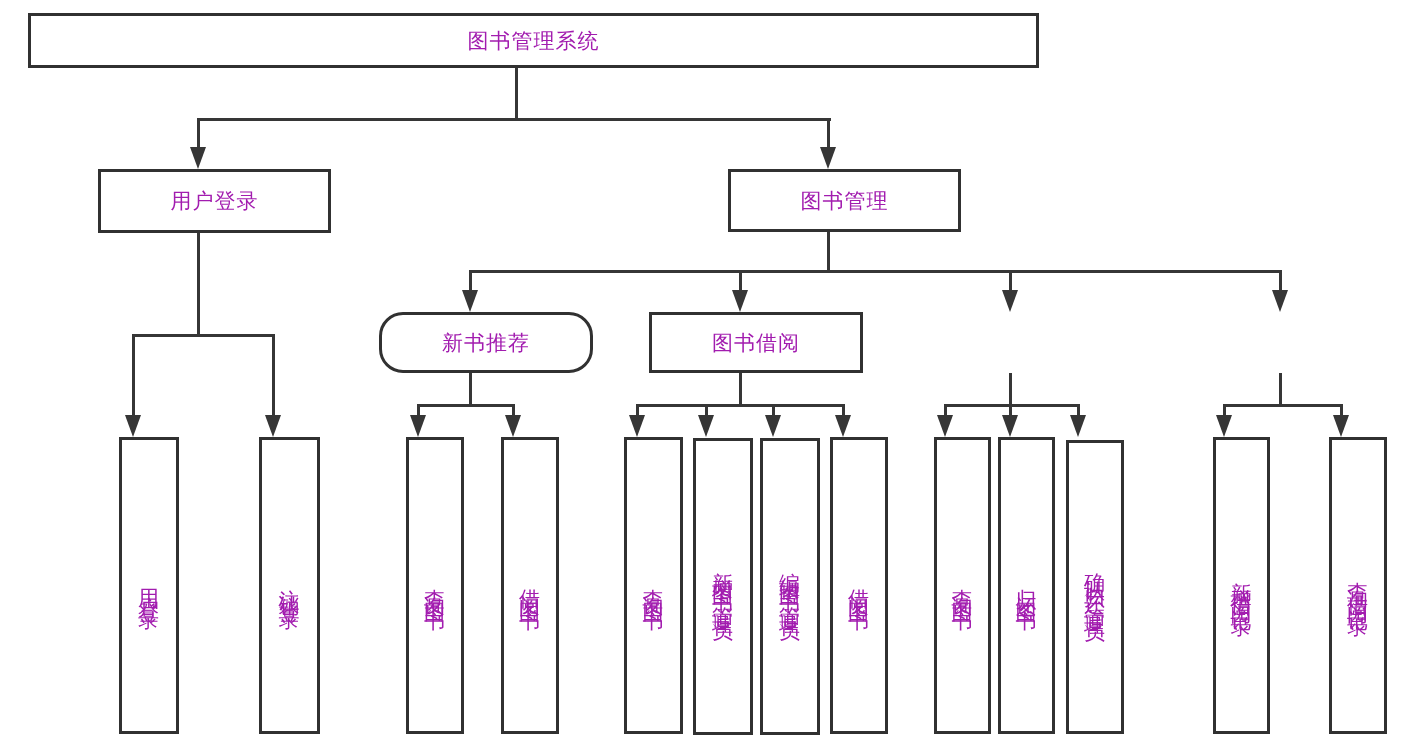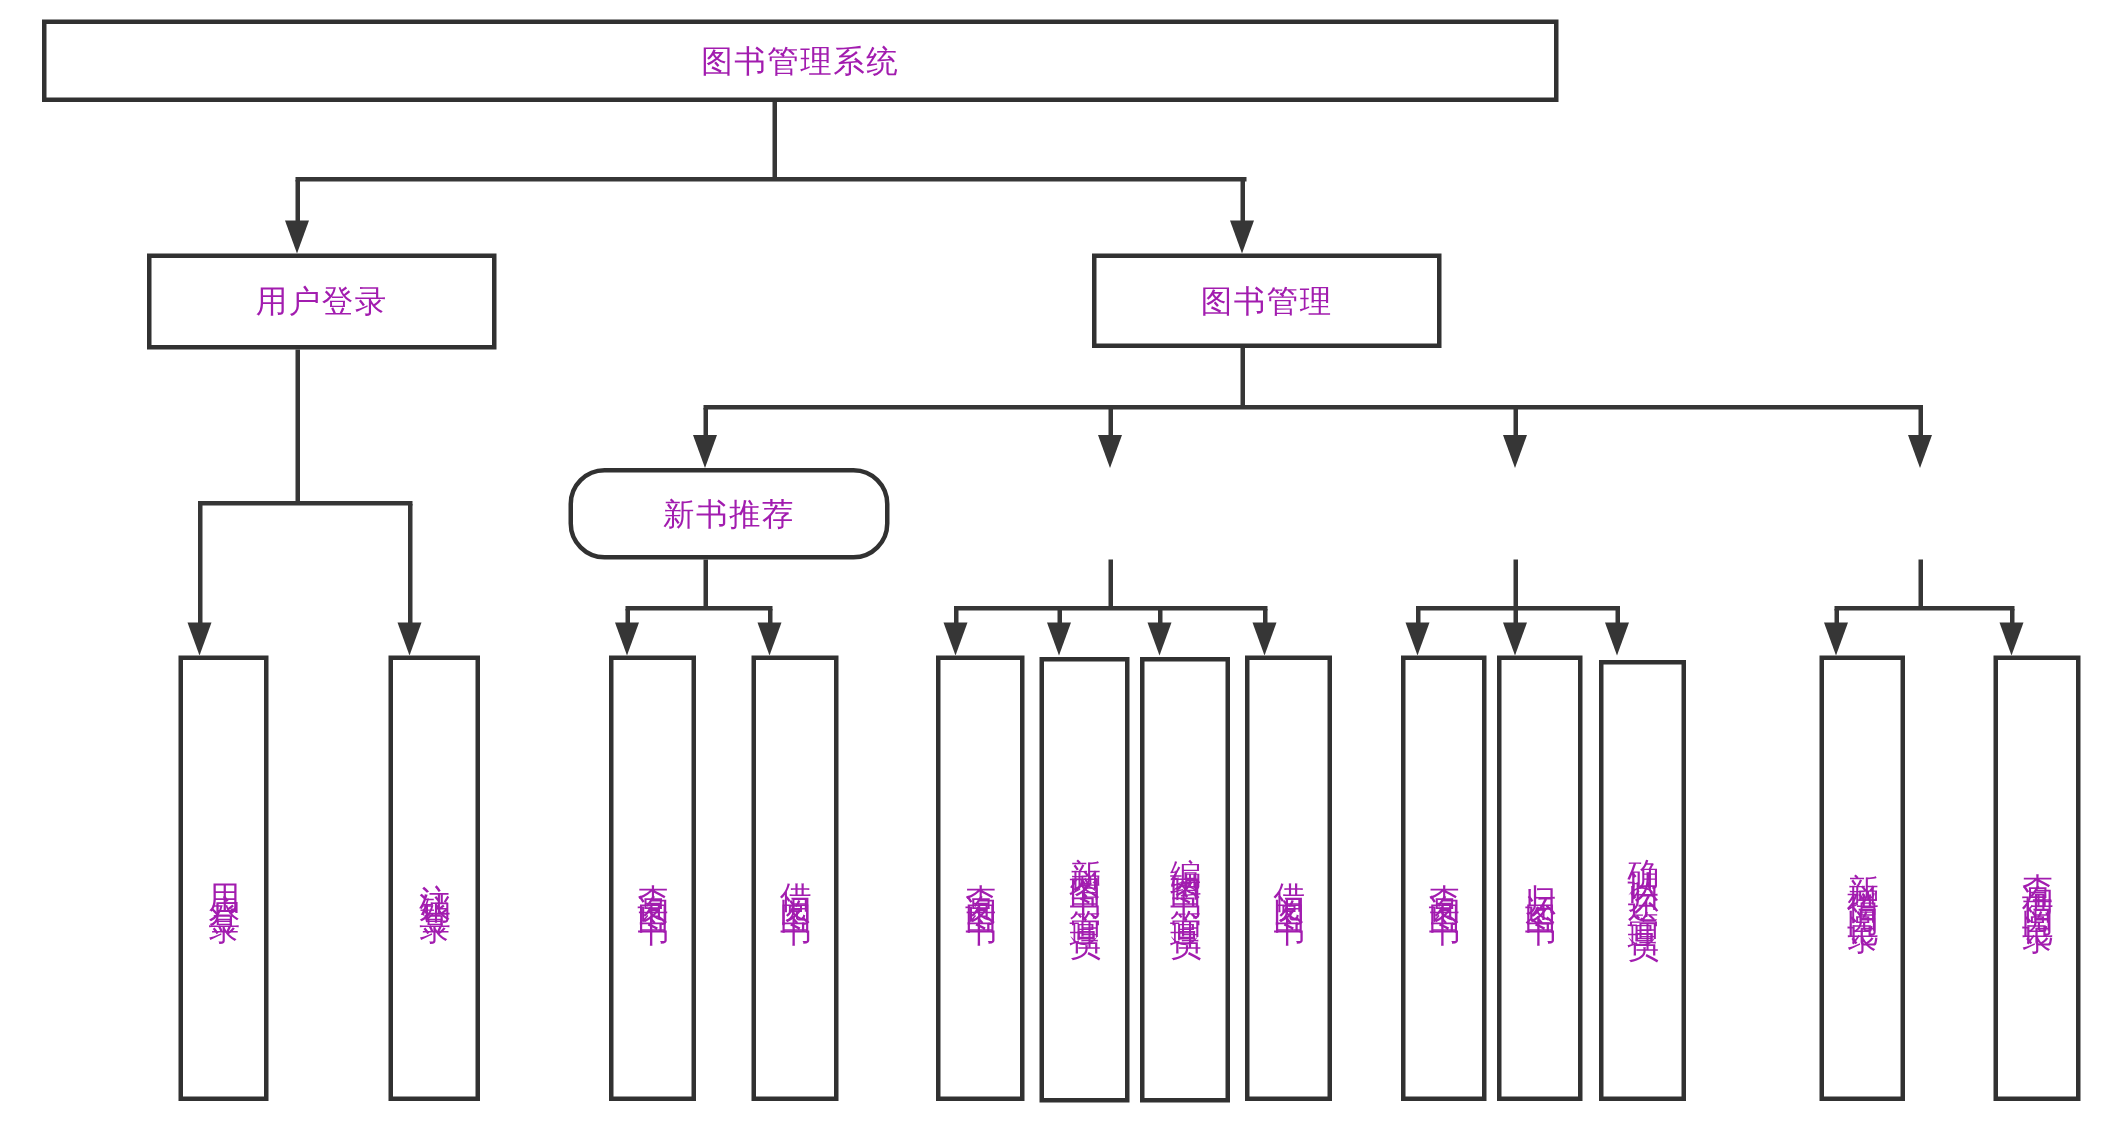--- a/index.html
+++ b/index.html
@@ -66,20 +66,23 @@
   <div class="line" style="left:739px;top:272px;width:3px;height:20px;"></div>
   <div class="arrow" style="left:732px;top:290px;"></div>
   <div class="line" style="left:1009px;top:272px;width:3px;height:20px;"></div>
   <div class="arrow" style="left:1002px;top:290px;"></div>
   <div class="line" style="left:1279px;top:272px;width:3px;height:20px;"></div>
   <div class="arrow" style="left:1272px;top:290px;"></div>
 
   <div class="node" style="left:363px;top:312px;width:214px;height:61px;border-radius:24px;">
     <span class="h-label">新书推荐</span>
   </div>
+  <div class="node" style="left:633px;top:312px;width:214px;height:61px;">
+    <span class="h-label">图书借阅</span>
+  </div>
 
   <div class="line" style="left:469px;top:373px;width:3px;height:33px;"></div>
   <div class="line" style="left:417px;top:404px;width:98px;height:3px;"></div>
   <div class="line" style="left:417px;top:406px;width:3px;height:10px;"></div>
   <div class="arrow" style="left:410px;top:415px;"></div>
   <div class="line" style="left:512px;top:406px;width:3px;height:10px;"></div>
   <div class="arrow" style="left:505px;top:415px;"></div>
 
   <div class="line" style="left:739px;top:373px;width:3px;height:33px;"></div>
   <div class="line" style="left:636px;top:404px;width:209px;height:3px;"></div>

